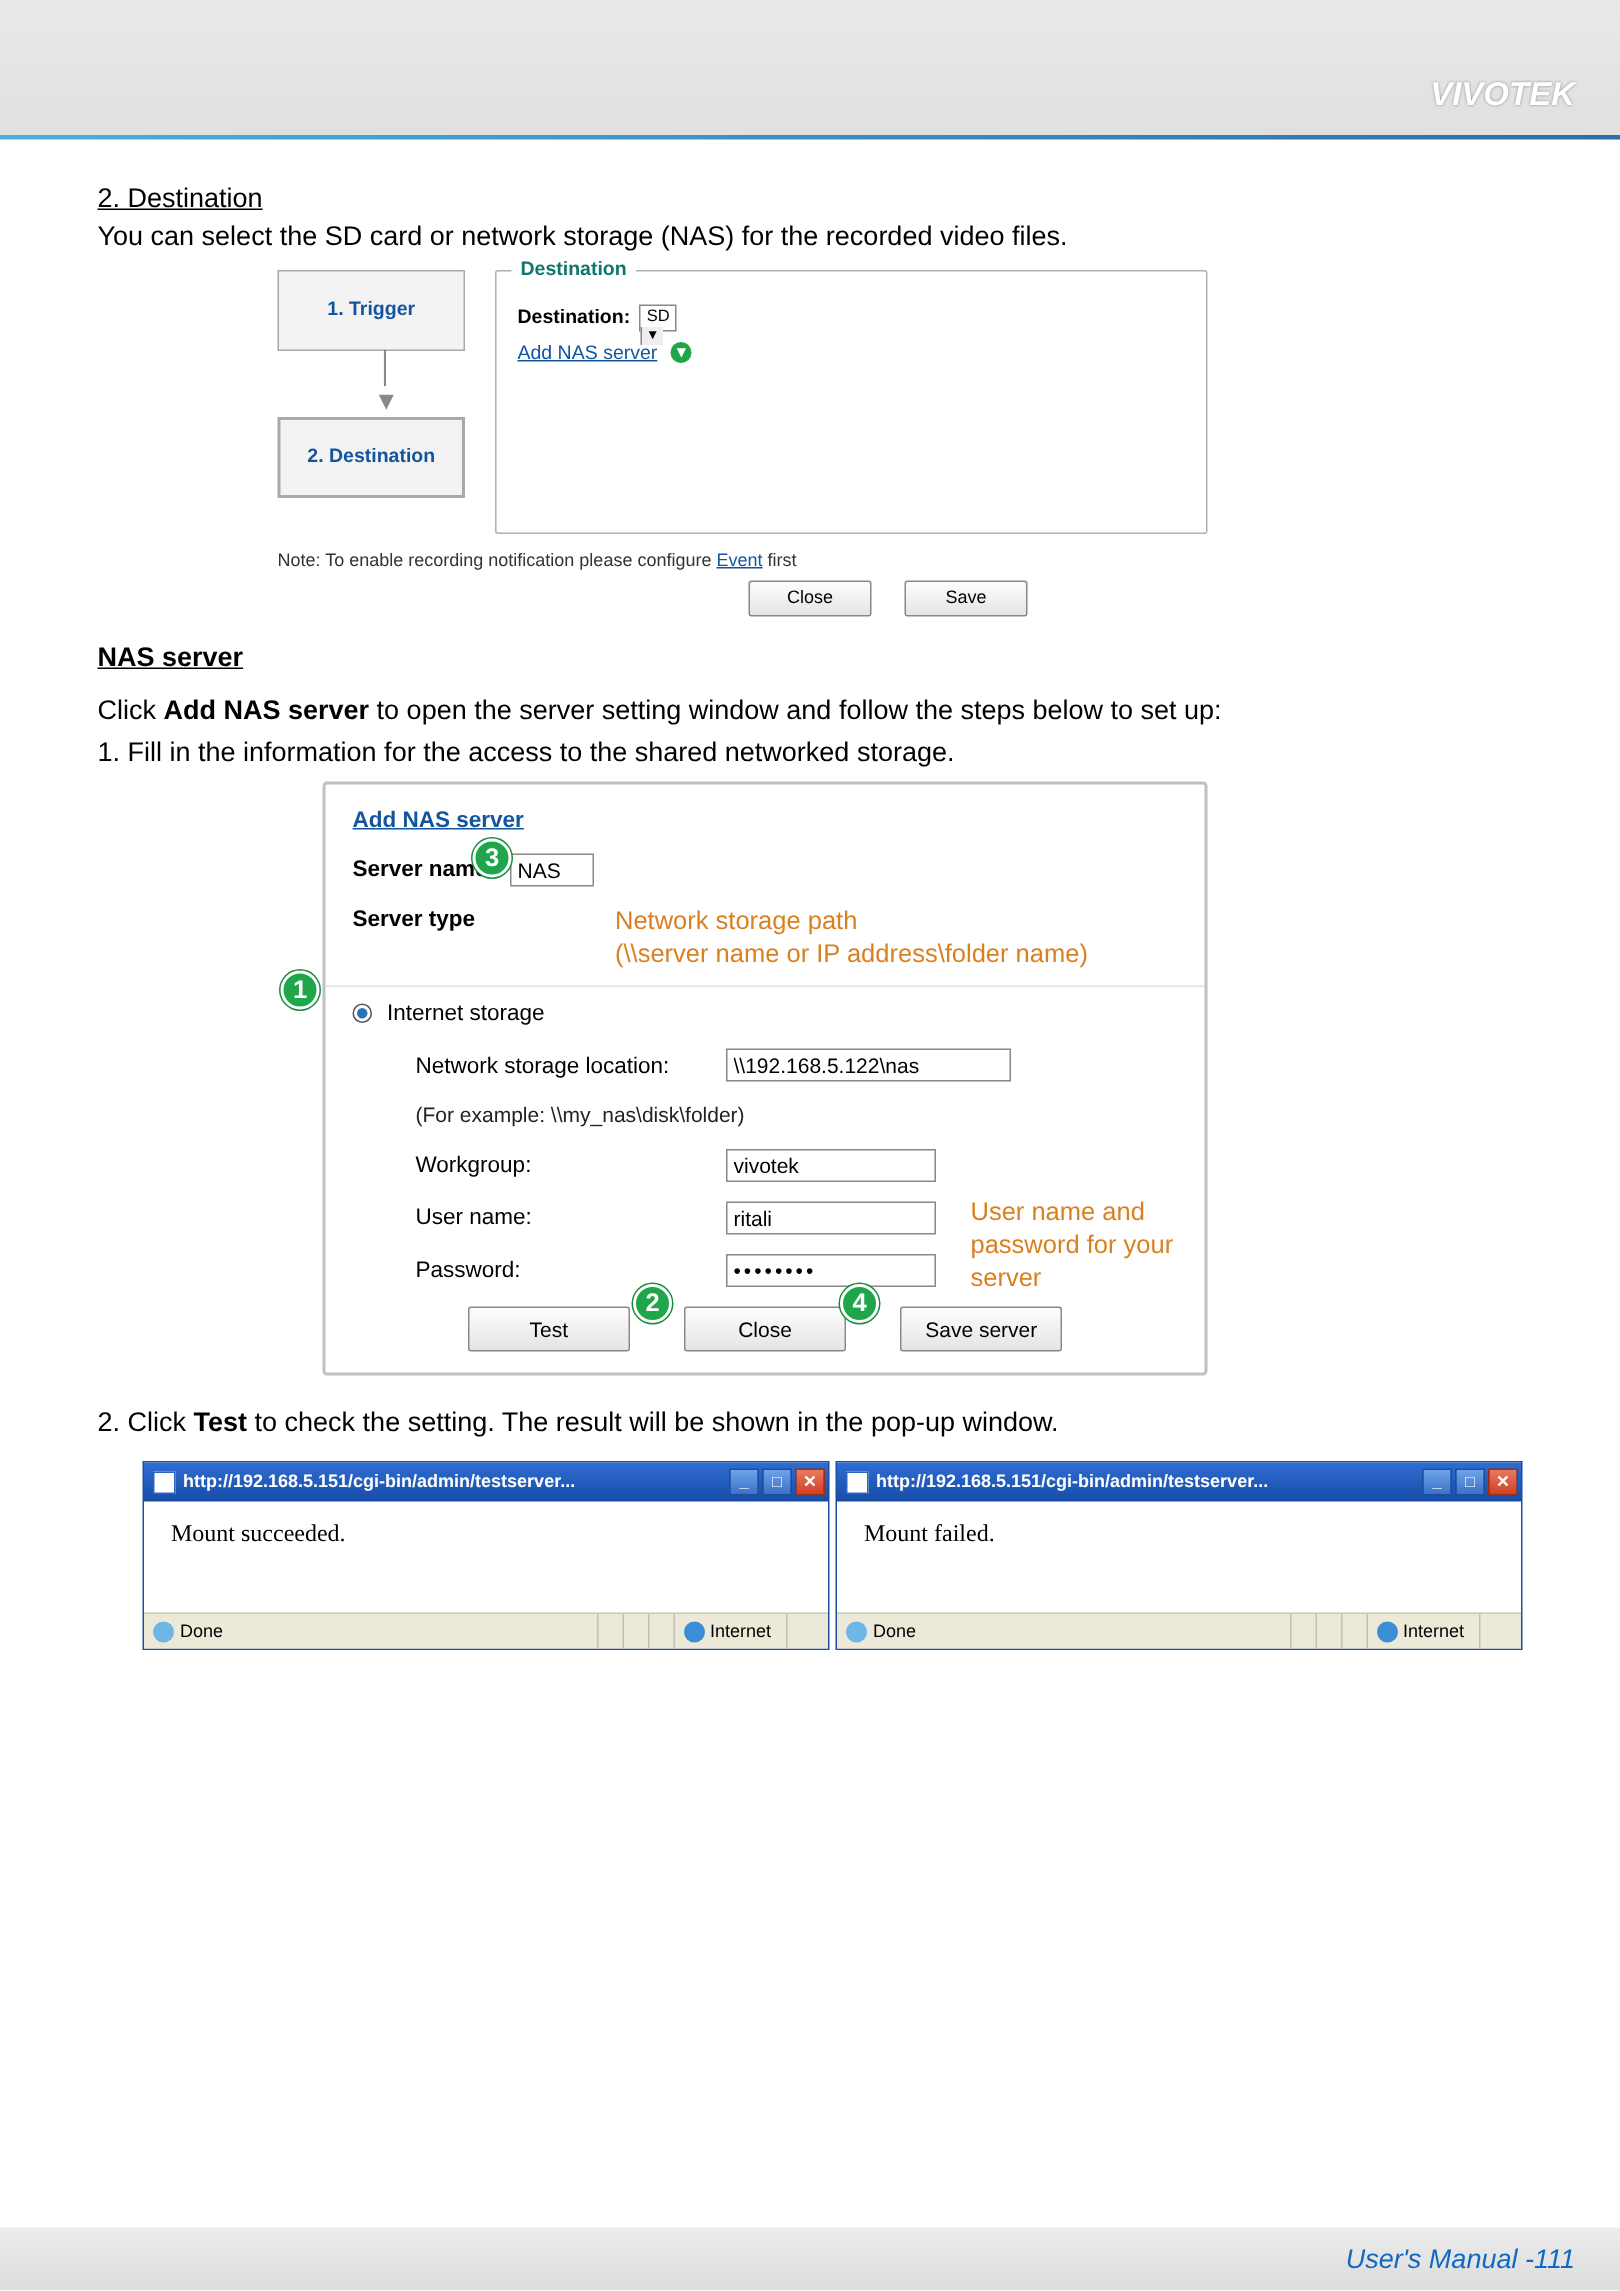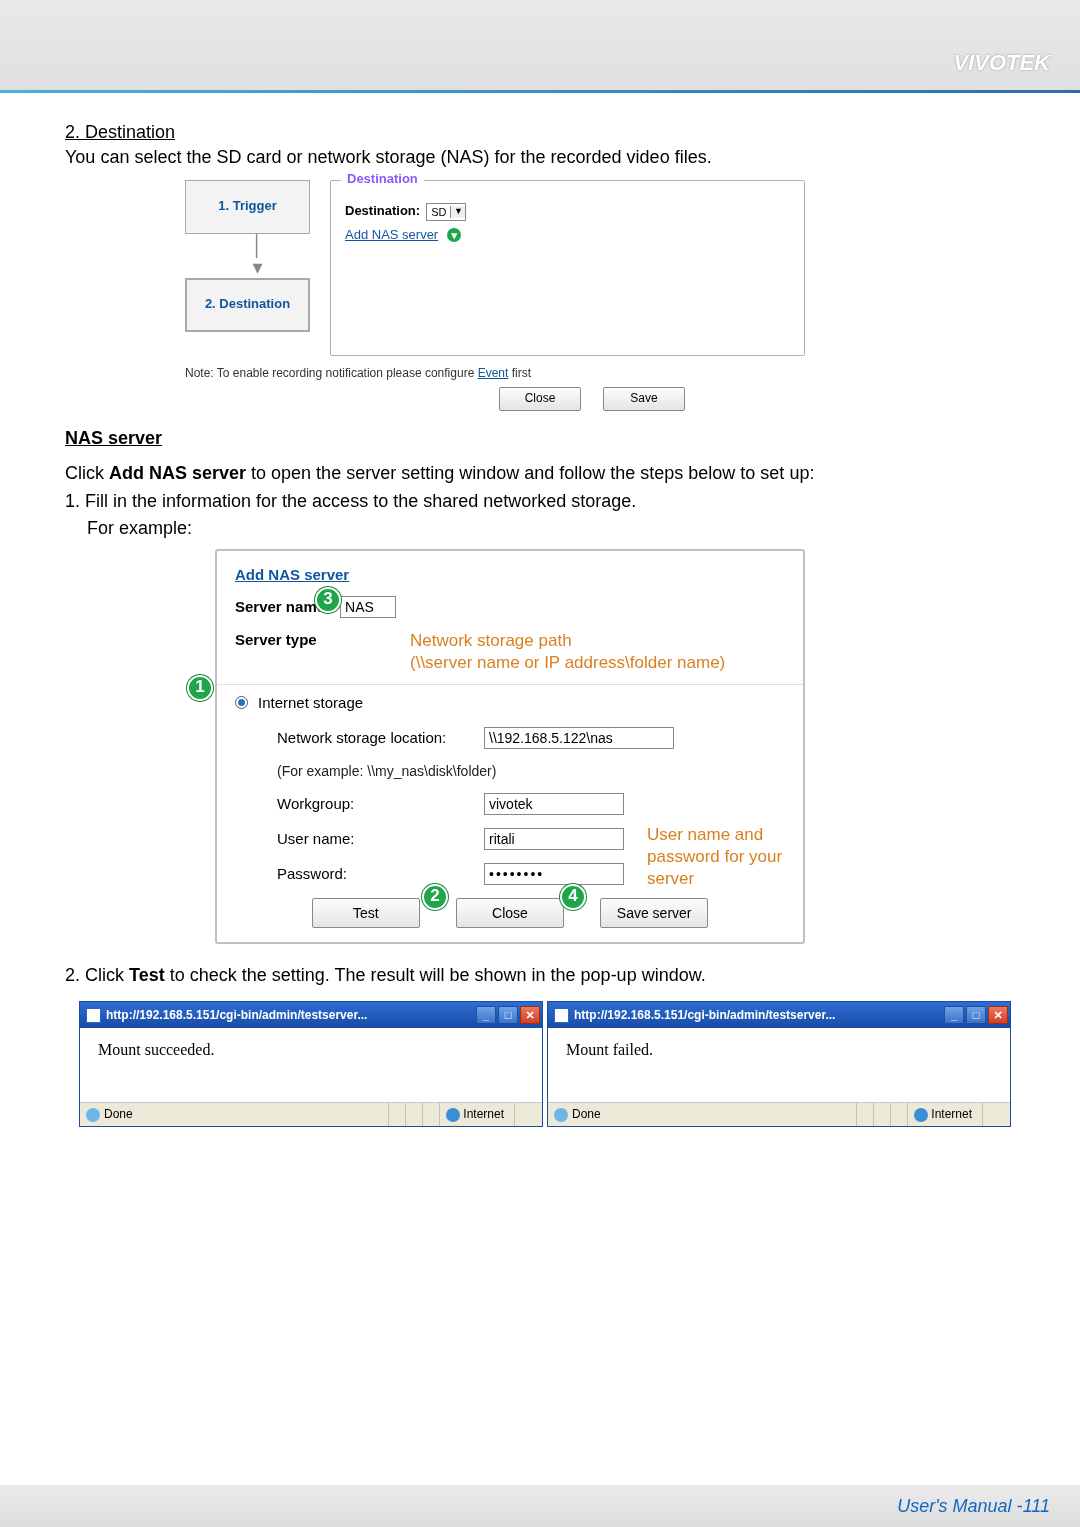--- a/index.html
+++ b/index.html
@@ -11,23 +11,23 @@
   .content { padding: 28px 65px 0 65px; font-size: 18px; line-height: 1.3; }
   .sec-title { text-decoration: underline; margin-bottom: 2px; }
   .sec-sub { font-weight: bold; text-decoration: underline; margin-top: 16px; margin-bottom: 12px; }
   .para { margin-bottom: 4px; }
   
   .dest-shot { margin: 10px auto 0 120px; width: 620px; position: relative; }
   .steps-col { float: left; width: 145px; }
   .step-box { width: 125px; height: 54px; background: #f3f3f3; border: 1.5px solid #a9a9a9; display: flex; align-items: center; justify-content: center; font-size: 13px; color: #11559e; font-weight: bold; }
   .step-gap { text-align: center; font-size: 20px; color: #888; line-height: 22px; }
   .dest-panel { margin-left: 145px; border: 1.5px solid #b0b0b0; border-radius: 2px; position: relative; height: 176px; padding: 22px 14px 10px; }
-  .dest-legend { position: absolute; top: -10px; left: 10px; background: #fff; padding: 0 6px; color: #8b5cf6; font-weight: bold; font-size: 13px; }
+  .dest-legend { position: absolute; top: -10px; left: 10px; background: #fff; padding: 0 6px; color: #0f766e; font-weight: bold; font-size: 13px; }
   .dest-row { font-size: 13px; margin-bottom: 6px; display: flex; align-items: center; gap: 6px; }
-  .dd { display: inline-flex; border: 1px solid #888; height: 18px; align-items: center; font-size: 11px; background: #fff; }
+  .dd { display: inline-flex; border: 1px solid #888; height: 18px; align-items: flex-start; font-size: 11px; background: #fff; flex-direction: column; }
   .dd .dd-val { padding: 0 4px; }
   .dd .dd-btn { border-left: 1px solid #888; width: 15px; text-align: center; font-size: 9px; background: #eee; }
   .link-add { color: #11559e; text-decoration: underline; font-size: 13px; }
   .green-circle { display: inline-block; width: 14px; height: 14px; border-radius: 50%; background: #1fa64a; color: #fff; font-size: 11px; line-height: 14px; text-align: center; font-weight: bold; margin-left: 3px; }
   .note-row { clear: both; font-size: 12px; color: #333; padding-top: 10px; }
   .note-row a { color: #11559e; text-decoration: underline; font-weight: normal; }
   .btn-gray { display: inline-block; border: 1px solid #888; background: linear-gradient(#fdfdfd,#e4e4e4); font-size: 12px; padding: 3px 0; width: 82px; text-align: center; border-radius: 2px; }
   .dest-buttons { text-align: right; margin: 4px 120px 0 0; }
   
   .nas-wrap { position: relative; margin: 8px auto 0 150px; width: 590px; }
@@ -41,21 +41,21 @@
   .radio { width: 13px; height: 13px; border-radius: 50%; border: 1px solid #555; display: inline-flex; align-items: center; justify-content: center; }
   .radio .dot { width: 7px; height: 7px; border-radius: 50%; background: #2d72b5; }
   .indent { padding-left: 42px; margin-top: 14px; font-size: 15px; }
   .indent .row { display: flex; align-items: center; margin-bottom: 13px; gap: 12px; }
   .indent .lbl { width: 195px; }
   .hint { font-size: 14px; color: #222; }
   .nas-btnrow { text-align: center; margin-top: 12px; }
   .nas-btnrow .btn-gray { width: 108px; margin: 0 16px; padding: 5px 0; font-size: 14px; }
   .badge { position: absolute; width: 26px; height: 26px; border-radius: 50%; background: #1fa64a; border: 2px solid #fff; color: #fff; font-weight: bold; display: flex; align-items: center; justify-content: center; font-size: 17px; box-shadow: 0 0 0 1px #1a8a3e; }
   
-  .popups { display: flex; gap: 4px; margin: 14px 0 0 14px; }
+  .popups { display: flex; gap: 4px; margin: 14px 0 0 30px; }
   .ie-win { width: 464px; border: 1px solid #1a4fa0; background: #fff; font-size: 14px; }
   .ie-title { height: 26px; background: linear-gradient(#2f6dd2,#174ca6); display: flex; align-items: center; padding: 0 2px 0 6px; color: #fff; font-weight: bold; font-size: 12px; }
   .ie-title .t-icon { width: 15px; height: 15px; margin-right: 5px; background: #fff; border: 1px solid #2a67c4; }
   .ie-title .t-text { flex: 1; white-space: nowrap; overflow: hidden; }
   .ie-title .win-btn { width: 20px; height: 18px; margin-left: 2px; display: flex; align-items: center; justify-content: center; font-size: 11px; font-weight: bold; }
   .win-min { background: linear-gradient(#6fa4e8,#3b72c8); border: 1px solid #1a4fa0; color: #fff; }
   .win-max { background: linear-gradient(#6fa4e8,#3b72c8); border: 1px solid #1a4fa0; color: #fff; }
   .win-close { background: linear-gradient(#e87a5f,#d14024); border: 1px solid #9a2e18; color: #fff; }
   .ie-body { padding: 12px 18px 40px; min-height: 74px; font-family: "Times New Roman", serif; font-size: 16px; }
   .ie-status { height: 24px; border-top: 1px solid #c8c8c8; background: #ece9d8; display: flex; align-items: center; font-size: 12px; padding: 0 6px; gap: 4px; }
@@ -109,21 +109,20 @@
         <span style="display:inline-block;width:12px"></span>
         <span class="btn-gray">Save</span>
       </div>
     </div>
 
     <div class="sec-sub">NAS server</div>
     <div class="para">
       <span>Click </span><b>Add NAS server</b><span> to open the server setting window and follow the steps below to set up:</span>
     </div>
     <div class="para">1. Fill in the information for the access to the shared networked storage.</div>
-    <div class="para" style="padding-left:22px">For example:</div>
 
     <div class="nas-wrap">
       <div class="nas-panel">
         <div><span class="nas-add">Add NAS server</span></div>
 
         <div class="nas-row">
           <span class="bold-lbl">Server name:</span>
           <input class="txt-in" style="width: 56px;" value="NAS">
         </div>
 

